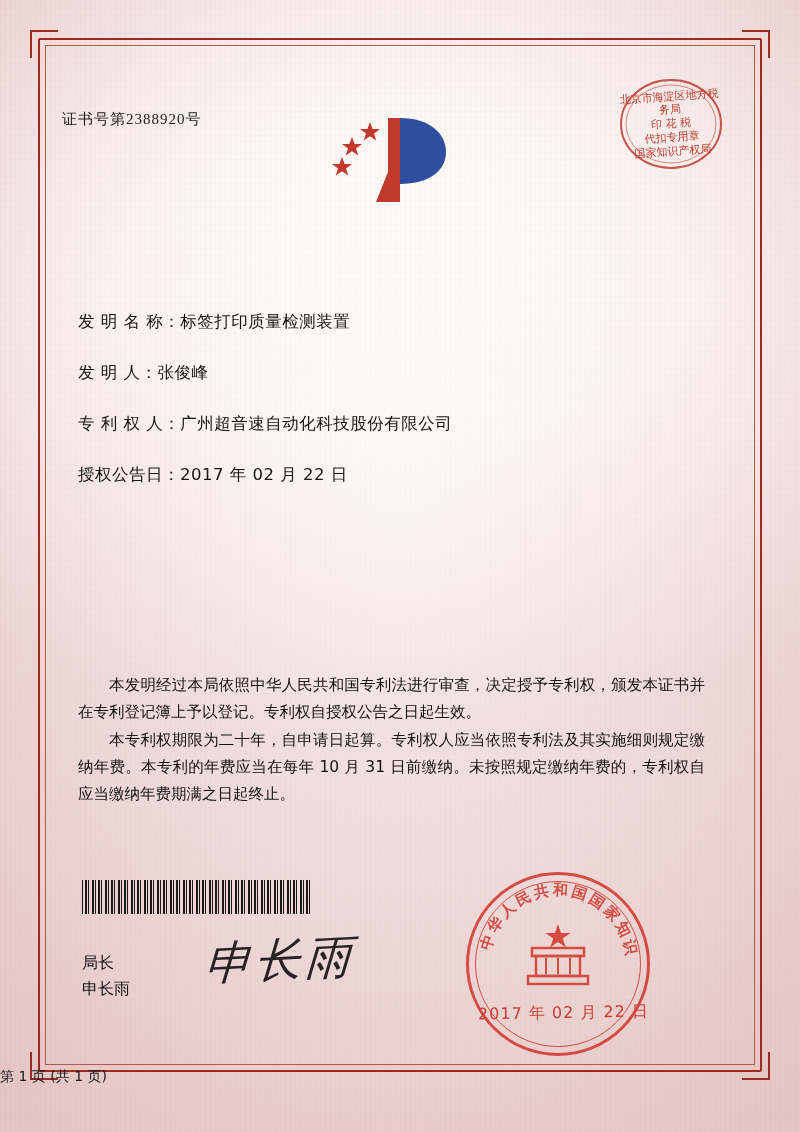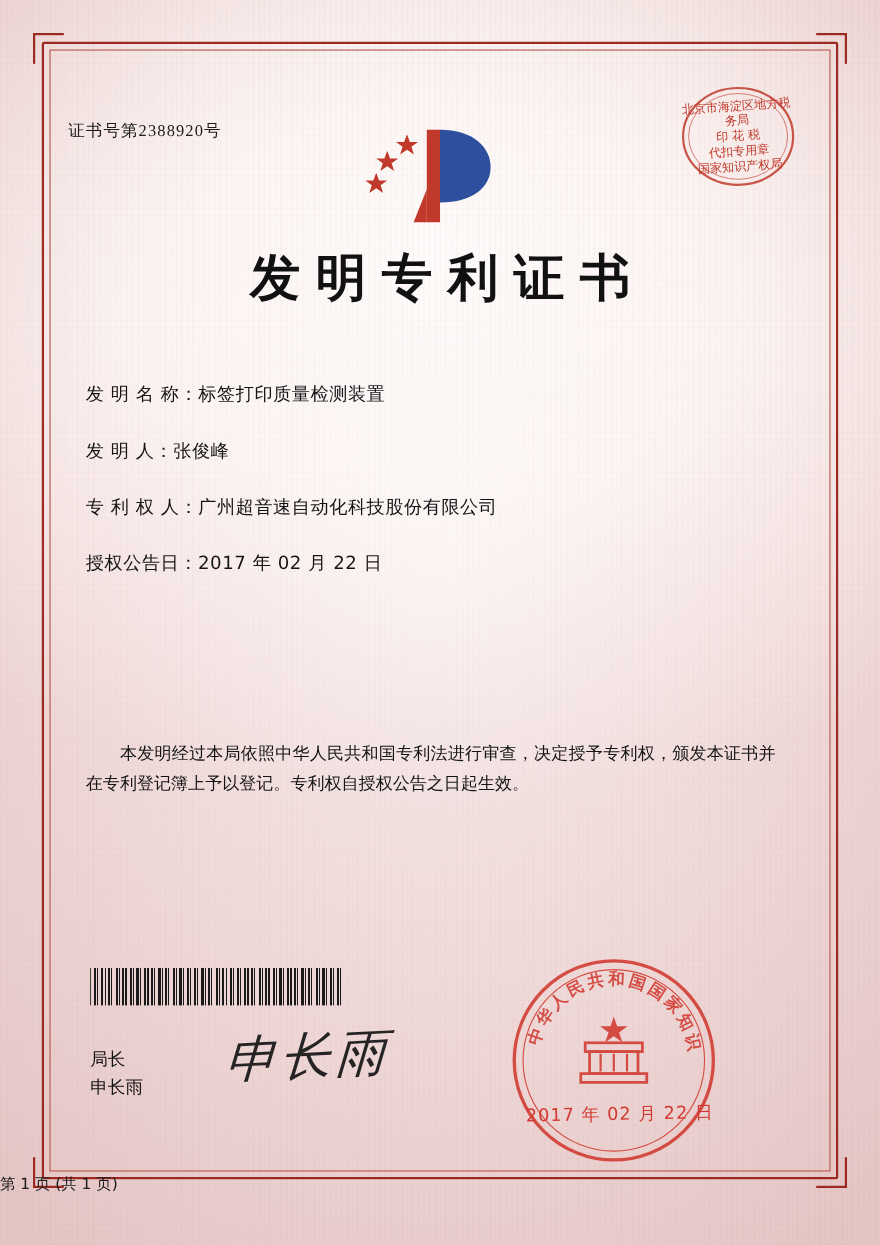--- a/index.html
+++ b/index.html
@@ -113,21 +113,21 @@
     font-size: 46px;
     font-weight: bold;
     letter-spacing: 14px;
     color: #111;
     text-indent: 14px;
   }
 
   .fields {
     position: absolute;
     left: 78px;
-    top: 347px;
+    top: 310px;
     right: 78px;
   }
   .field {
     font-size: 16.5px;
     color: #141414;
     margin-bottom: 28px;
     line-height: 1.4;
     white-space: nowrap;
   }
   .field .lbl { letter-spacing: 0.5px; }
@@ -269,39 +269,39 @@
       <ellipse cx="54" cy="54" rx="45" ry="39" fill="none" stroke="#c0392b" stroke-width="0.8" opacity="0.7"></ellipse>
     </svg>
     <div class="st-text">
       <div>北京市海淀区地方税务局</div>
       <div>印 花 税</div>
       <div>代扣专用章</div>
       <div>国家知识产权局</div>
     </div>
   </div>
 
-  <div class="title">发明专利证书</div>
 
   <div class="fields">
     <div class="field">
       <span class="lbl">发 明 名 称：</span><span class="val">标签打印质量检测装置</span>
     </div>
     <div class="field">
       <span class="lbl">发 明 人：</span><span class="val">张俊峰</span>
     </div>
     <div class="field">
       <span class="lbl">专 利 权 人：</span><span class="val">广州超音速自动化科技股份有限公司</span>
     </div>
     <div class="field">
       <span class="lbl">授权公告日：</span><span class="val">2017 年 02 月 22 日</span>
     </div>
   </div>
 
   <div class="body-text">
     <p>本发明经过本局依照中华人民共和国专利法进行审查，决定授予专利权，颁发本证书并在专利登记簿上予以登记。专利权自授权公告之日起生效。</p>
+    <p>本专利权期限为二十年，自申请日起算。专利权人应当依照专利法及其实施细则规定缴纳年费。本专利的年费应当在每年 10 月 31 日前缴纳。未按照规定缴纳年费的，专利权自应当缴纳年费期满之日起终止。</p>
   </div>
 
   <div class="barcode"></div>
 
   <div class="sign-block">
     <div>局长</div>
     <div>申长雨</div>
   </div>
   <div class="signature">申长雨</div>
 

